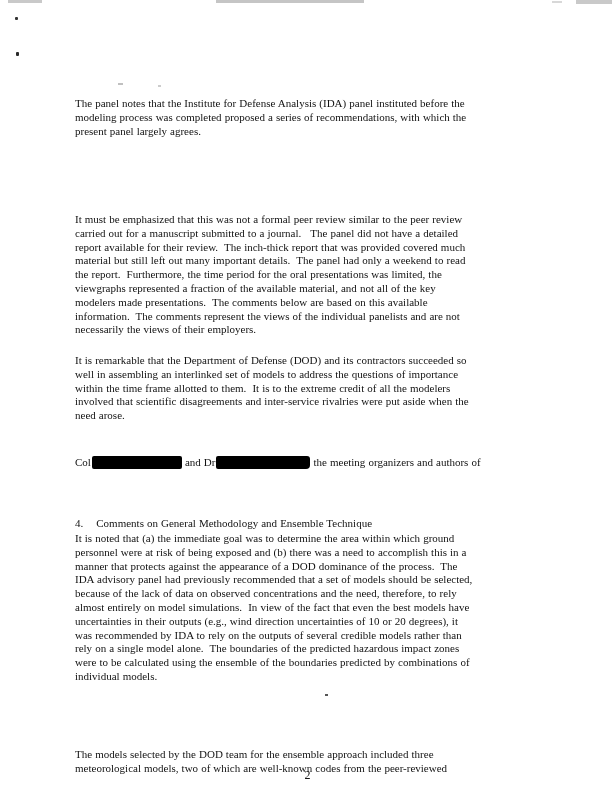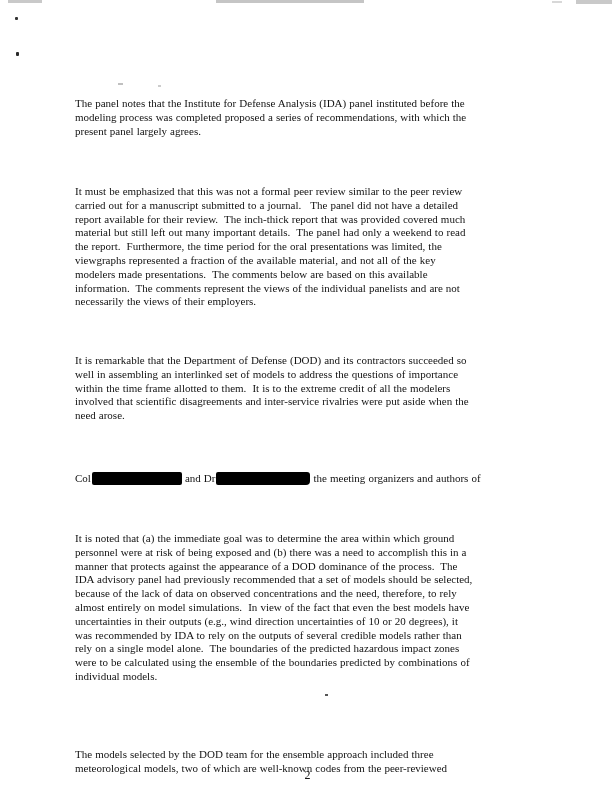--- a/index.html
+++ b/index.html
@@ -66,41 +66,42 @@
   <div class="artifact dot2"></div>
   <div class="artifact speck1"></div>
   <div class="artifact speck2"></div>
   <div class="artifact speck3"></div>
 
   <div class="block" style="top:97px">The panel notes that the Institute for Defense Analysis (IDA) panel instituted before the
 modeling process was completed proposed a series of recommendations, with which the
 present panel largely agrees.</div>
 
 
-  <div class="block" style="top:185px">It must be emphasized that this was not a formal peer review similar to the peer review
+  <div class="block" style="top:213px">It must be emphasized that this was not a formal peer review similar to the peer review
 carried out for a manuscript submitted to a journal.   The panel did not have a detailed
 report available for their review.  The inch-thick report that was provided covered much
 material but still left out many important details.  The panel had only a weekend to read
 the report.  Furthermore, the time period for the oral presentations was limited, the
 viewgraphs represented a fraction of the available material, and not all of the key
 modelers made presentations.  The comments below are based on this available
 information.  The comments represent the views of the individual panelists and are not
 necessarily the views of their employers.</div>
 
 
   <div class="block" style="top:354px">It is remarkable that the Department of Defense (DOD) and its contractors succeeded so
 well in assembling an interlinked set of models to address the questions of importance
 within the time frame allotted to them.  It is to the extreme credit of all the modelers
 involved that scientific disagreements and inter-service rivalries were put aside when the
 need arose.</div>
 
-  <div class="block" style="top:444px">
+  <div class="block" style="top:428px">
     <div class="p4-line1"><span>Col</span><span class="redaction redaction-1"></span><span>and Dr</span><span class="redaction redaction-2"></span><span>the meeting organizers and authors of</span></div>
   </div>
 
+  <div class="block heading" style="top:517px"><span class="h-num">4.</span><span>Comments on General Methodology and Ensemble Technique</span></div>
 
   <div class="block" style="top:532px">It is noted that (a) the immediate goal was to determine the area within which ground
 personnel were at risk of being exposed and (b) there was a need to accomplish this in a
 manner that protects against the appearance of a DOD dominance of the process.  The
 IDA advisory panel had previously recommended that a set of models should be selected,
 because of the lack of data on observed concentrations and the need, therefore, to rely
 almost entirely on model simulations.  In view of the fact that even the best models have
 uncertainties in their outputs (e.g., wind direction uncertainties of 10 or 20 degrees), it
 was recommended by IDA to rely on the outputs of several credible models rather than
 rely on a single model alone.  The boundaries of the predicted hazardous impact zones

